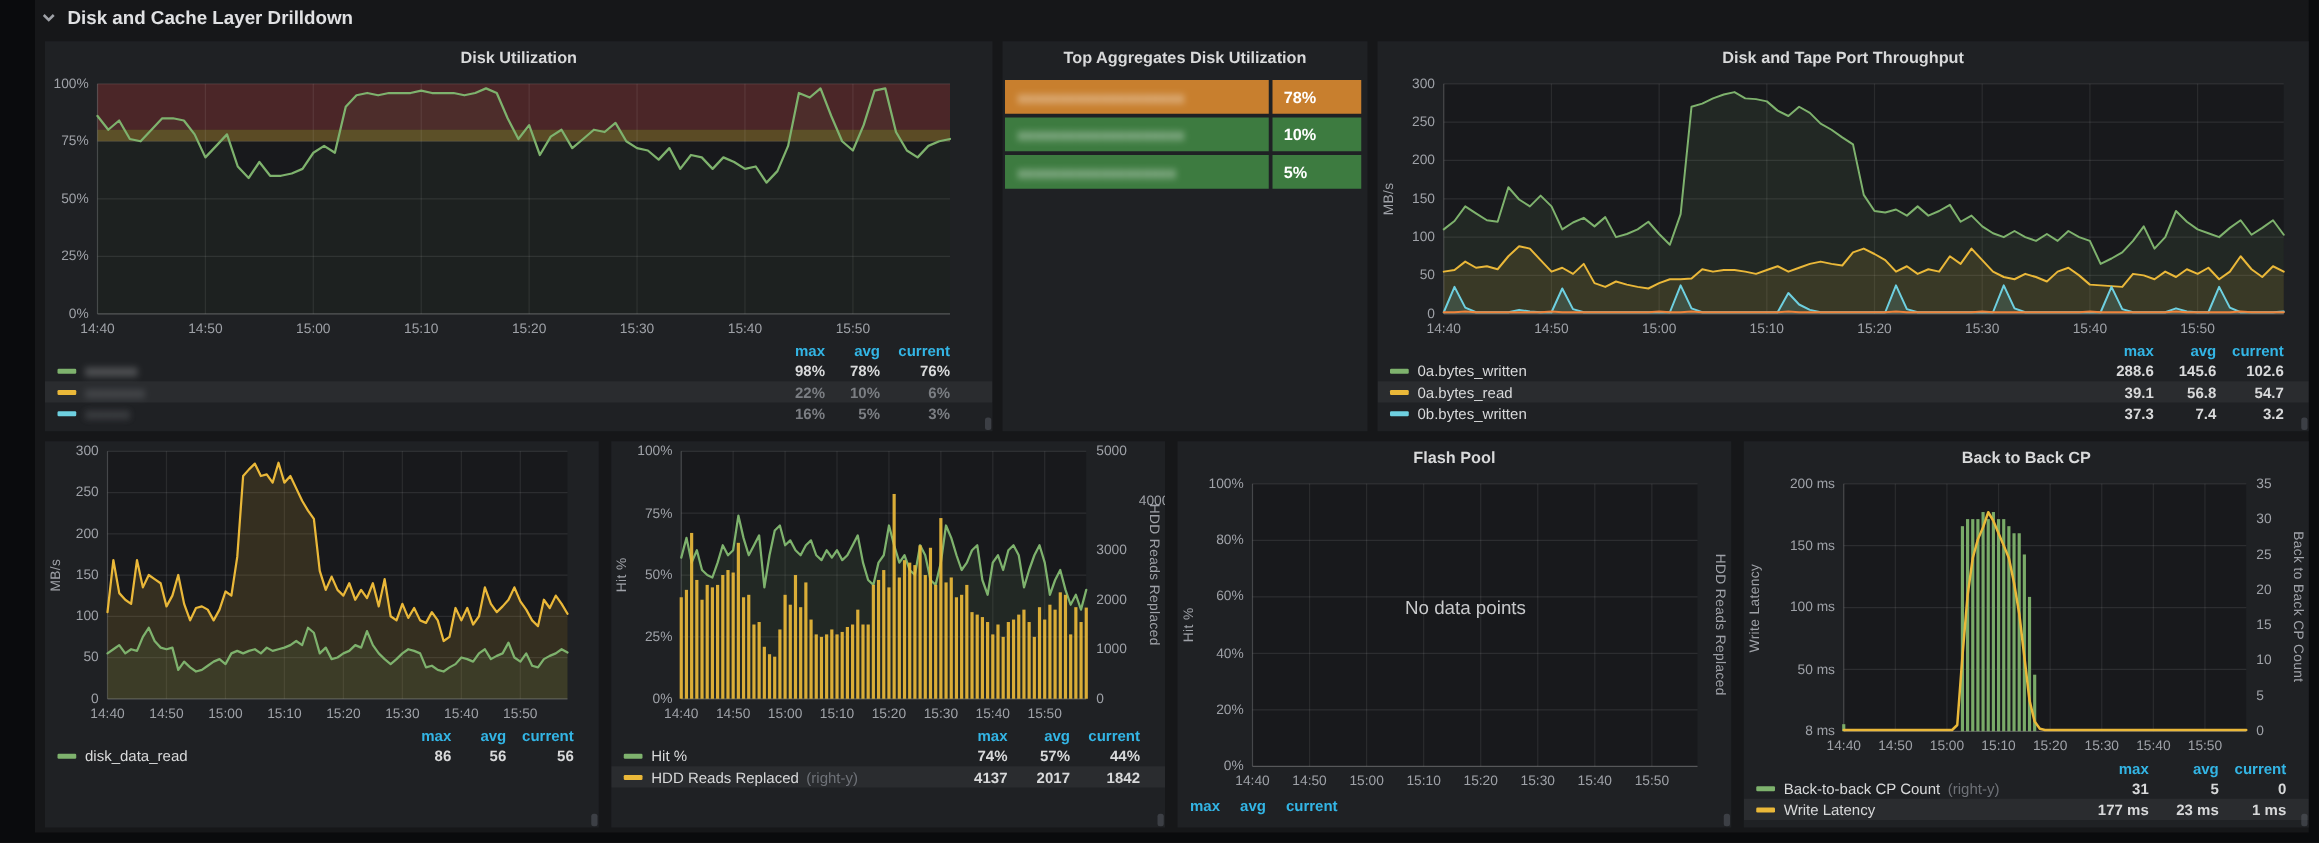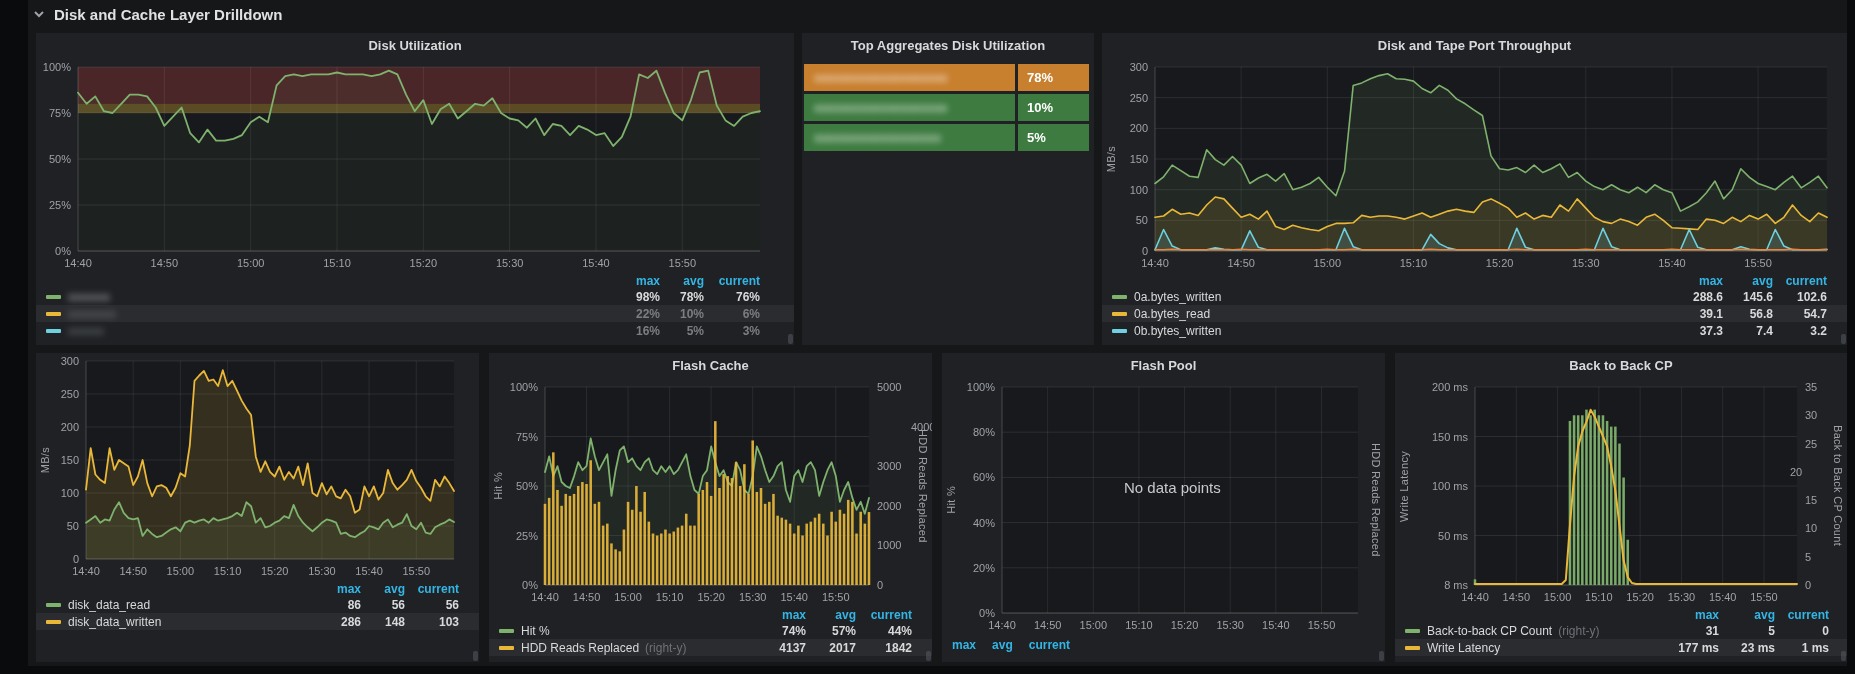--- a/index.html
+++ b/index.html
@@ -297,34 +297,25 @@
           <span class="lg-h" style="width: 54px;">current</span>
         </div>
         <div class="lg-row" style="padding-right: 20px;">
           <span class="lg-swatch" style="background: rgb(126, 178, 109);"></span>
           <span class="lg-name">disk_data_read</span>
           <span class="lg-flex"></span>
           <span class="lg-v" style="width: 60px;">86</span>
           <span class="lg-v" style="width: 44px;">56</span>
           <span class="lg-v" style="width: 54px;">56</span>
         </div>
-        <div class="lg-row stripe" style="padding-right: 20px;">
-          <span class="lg-swatch" style="background: rgb(234, 184, 57);"></span>
-          <span class="lg-name">disk_data_written</span>
-          <span class="lg-flex"></span>
-          <span class="lg-v" style="width: 60px;">286</span>
-          <span class="lg-v" style="width: 44px;">148</span>
-          <span class="lg-v" style="width: 54px;">103</span>
-        </div>
       </div>
     <span class="resize-nub"></span>
   </section>
 
   <section class="panel" style="left:461px;top:353px;width:443px;height:309px">
-    <h2 class="panel-title">Flash Cache</h2>
     <div class="chart-wrap" style="height:228px">
       <div class="side-label left">
           <span>Hit %</span>
         </div>
       <div class="side-label right">
           <span>HDD Reads Replaced</span>
         </div>
     <svg width="443" height="228">
           <rect x="56" y="8" width="324" height="198" fill="rgba(0,0,0,0.22)"></rect>
           <line x1="56" x2="380" y1="206" y2="206" stroke="rgba(255,255,255,0.09)"></line>
@@ -571,21 +562,21 @@
         </svg>
         <span class="tick" style="left: 0px; width: 73px; top: 199px; text-align: right;">8 ms</span>
         <span class="tick" style="left: 0px; width: 73px; top: 149.5px; text-align: right;">50 ms</span>
         <span class="tick" style="left: 0px; width: 73px; top: 100px; text-align: right;">100 ms</span>
         <span class="tick" style="left: 0px; width: 73px; top: 50.5px; text-align: right;">150 ms</span>
         <span class="tick" style="left: 0px; width: 73px; top: 1px; text-align: right;">200 ms</span>
         <span class="tick" style="left: 410px; top: 199px;">0</span>
         <span class="tick" style="left: 410px; top: 170.714px;">5</span>
         <span class="tick" style="left: 410px; top: 142.429px;">10</span>
         <span class="tick" style="left: 410px; top: 114.143px;">15</span>
-        <span class="tick" style="left: 395px; top: 85.8571px;">20</span>
+        <span class="tick" style="left: 410px; top: 85.8571px;">20</span>
         <span class="tick" style="left: 410px; top: 57.5714px;">25</span>
         <span class="tick" style="left: 410px; top: 29.2857px;">30</span>
         <span class="tick" style="left: 410px; top: 1px;">35</span>
         <span class="tick" style="left: 80px; top: 211px; transform: translateX(-50%);">14:40</span>
         <span class="tick" style="left: 121.282px; top: 211px; transform: translateX(-50%);">14:50</span>
         <span class="tick" style="left: 162.564px; top: 211px; transform: translateX(-50%);">15:00</span>
         <span class="tick" style="left: 203.846px; top: 211px; transform: translateX(-50%);">15:10</span>
         <span class="tick" style="left: 245.128px; top: 211px; transform: translateX(-50%);">15:20</span>
         <span class="tick" style="left: 286.41px; top: 211px; transform: translateX(-50%);">15:30</span>
         <span class="tick" style="left: 327.692px; top: 211px; transform: translateX(-50%);">15:40</span>

